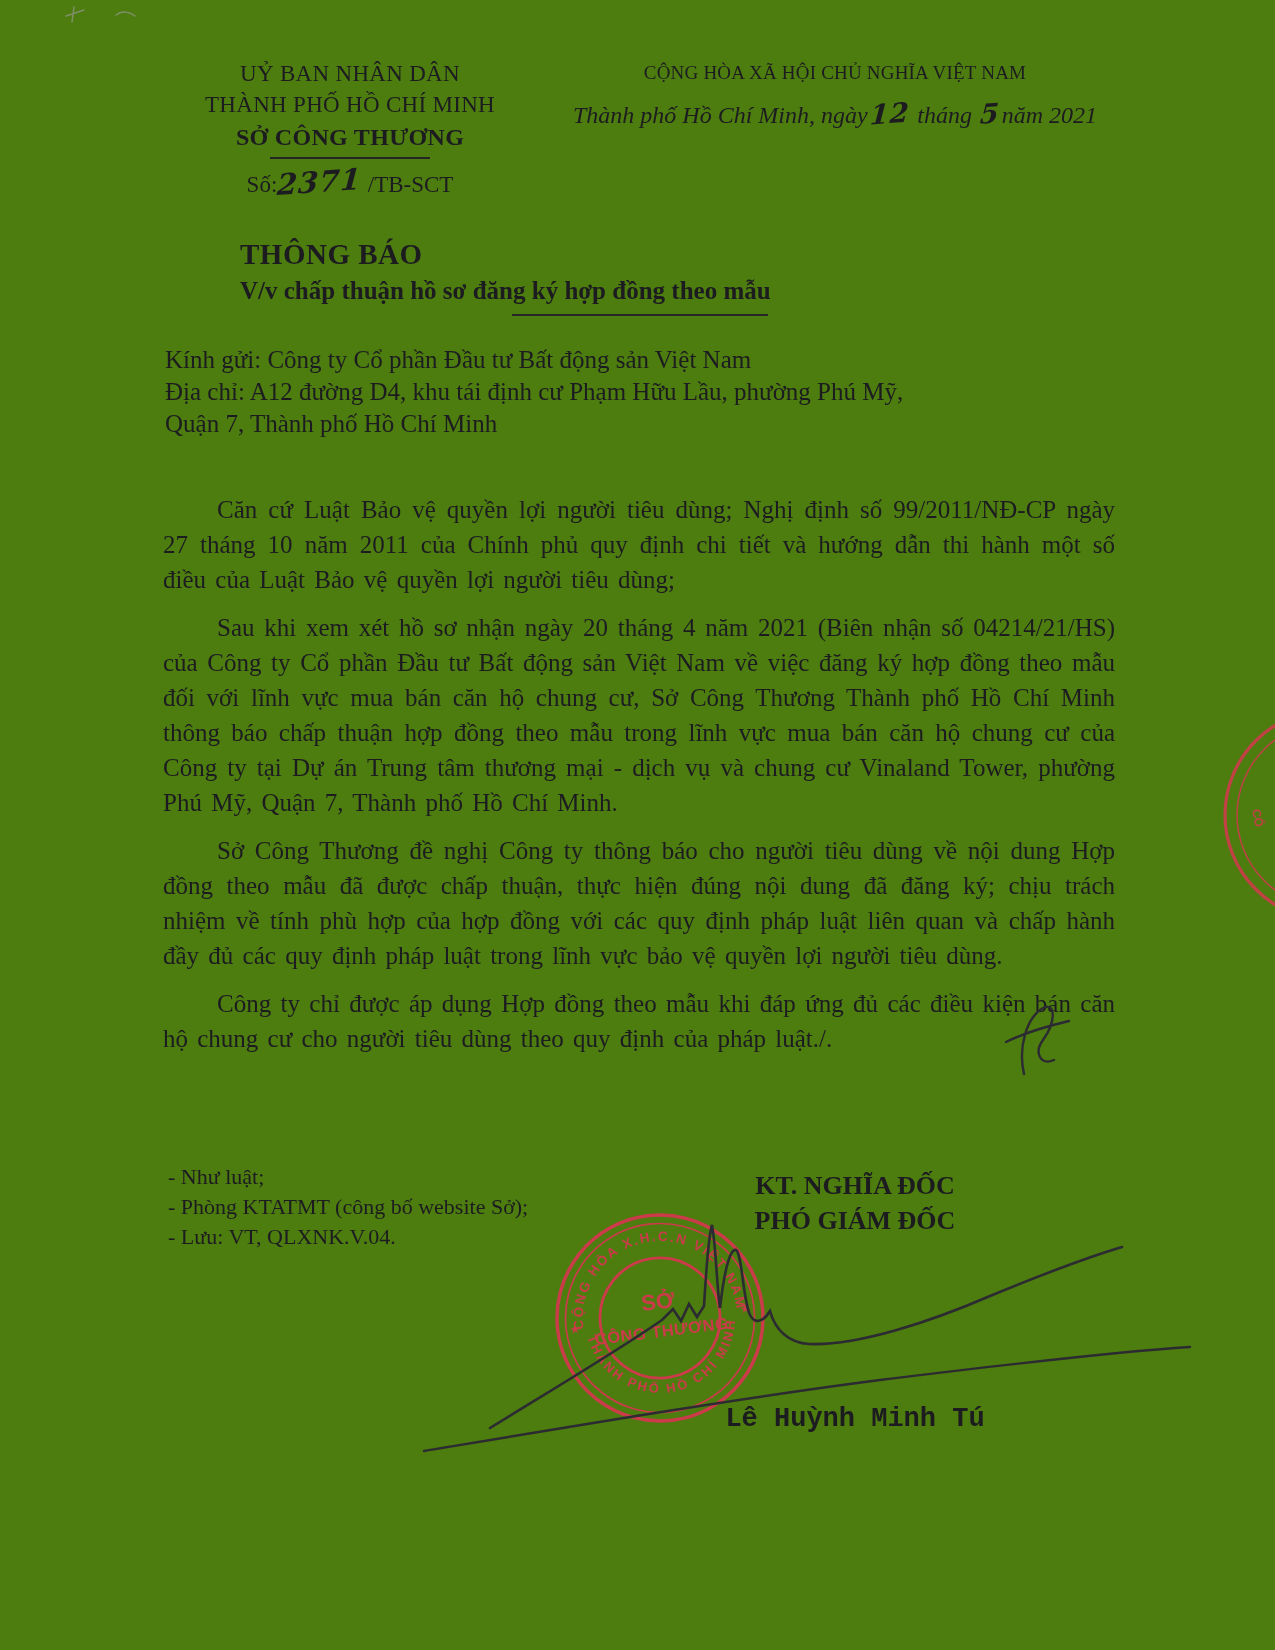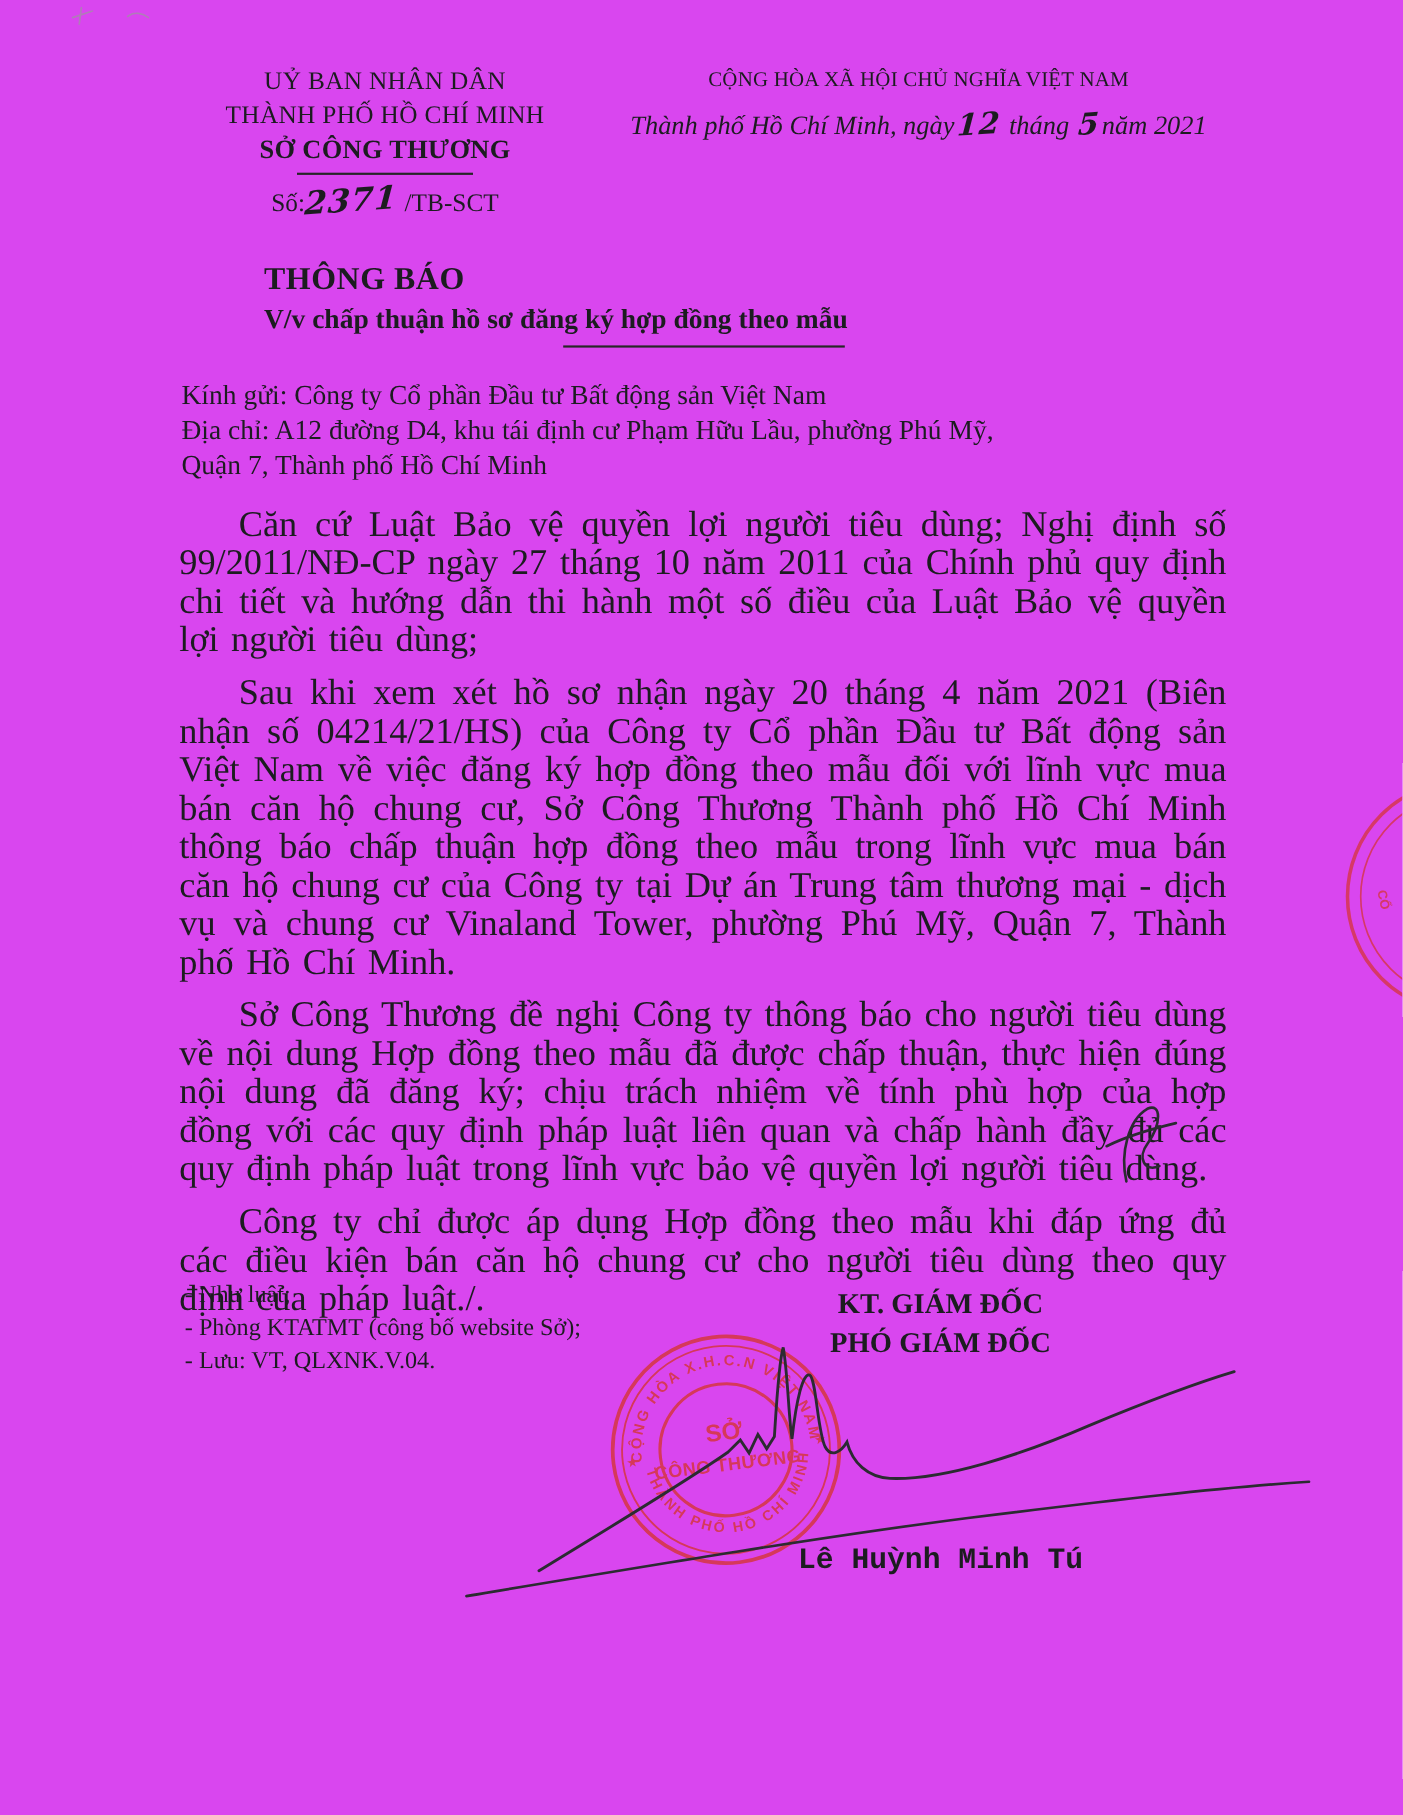--- a/index.html
+++ b/index.html
@@ -1,20 +1,20 @@
 <!DOCTYPE html>
 <html><head>
 <meta charset="utf-8">
 <style>
   html,body{margin:0;padding:0;}
   body{background:#ffffff;}
   .page{
     position:relative;
     width:1275px;height:1650px;
-    background:#d946ef;
+    background:#4d7c0f;
     overflow:hidden;
     font-family:"Liberation Serif","DejaVu Serif",serif;
     color:#1c1c20;
   }
   .abs{position:absolute;}
   
   .hdr-left{left:150px;top:58px;width:400px;text-align:center;line-height:31px;}
   .hdr-left .l1,.hdr-left .l2{font-size:23px;letter-spacing:.3px;}
   .hdr-left .l3{font-size:24px;font-weight:bold;letter-spacing:.3px;padding-top:2px;}
   .hdr-rule-left{display:block;width:160px;height:0;border-bottom:2.5px solid #262626;margin:4px auto 0 auto;}
@@ -33,21 +33,21 @@
   .hand-num{font-size:29px;line-height:20px;}
   .hand-day{font-size:27px;line-height:20px;margin:0 2px;}
   
   .title-blk{left:240px;top:238px;width:800px;text-align:left;}
   .title-main{font-size:29px;font-weight:bold;letter-spacing:.5px;}
   .title-sub{font-size:25px;font-weight:bold;margin-top:6px;}
   .title-rule{display:block;width:256px;height:0;border-bottom:2.5px solid #262626;margin:9px auto 0 auto;}
   
   .recip{left:165px;top:344px;width:950px;font-size:25px;line-height:32px;}
   
-  .bodytxt{left:163px;top:460px;width:952px;font-size:33px;line-height:35px;text-align:justify;word-spacing:3px;}
+  .bodytxt{left:163px;top:492px;width:952px;font-size:25px;line-height:35px;text-align:justify;word-spacing:3px;}
   .bodytxt p{margin:0 0 13px 0;text-indent:54px;}
   
   .recv{left:168px;top:1162px;width:460px;font-size:22px;line-height:30px;}
   .recv .lbl{font-size:23px;font-weight:bold;font-style:italic;margin-bottom:2px;}
   .signer{left:690px;top:1168px;width:330px;text-align:center;font-weight:bold;font-size:26px;line-height:35px;}
   .signer-name{left:690px;top:1404px;width:330px;text-align:center;font-weight:bold;font-size:27px;font-family:Liberation Mono, monospace;}
   
   .stampbox{left:548px;top:1206px;width:224px;height:224px;transform:rotate(-7deg);opacity:.93;}
   .overlay{left:0;top:0;width:1275px;height:1650px;pointer-events:none;}
   .stamp-sans{font-family:"Liberation Sans","DejaVu Sans",sans-serif;}
@@ -89,21 +89,21 @@
     <p>Công ty chỉ được áp dụng Hợp đồng theo mẫu khi đáp ứng đủ các điều kiện bán căn hộ chung cư cho người tiêu dùng theo quy định của pháp luật./.</p>
   </div>
 
   <div class="abs recv">
     <div>- Như luật;</div>
     <div>- Phòng KTATMT (công bố website Sở);</div>
     <div>- Lưu: VT, QLXNK.V.04.</div>
   </div>
 
   <div class="abs signer">
-    <div>KT. GIÁM ĐỐC</div>
+    <div>KT. NGHĨA ĐỐC</div>
     <div>PHÓ GIÁM ĐỐC</div>
   </div>
   <div class="abs signer-name">Lê Huỳnh Minh Tú</div>
 
   <div class="abs stampbox">
     <svg width="224" height="224" viewBox="0 0 224 224">
       <circle cx="112" cy="112" r="103" fill="none" stroke="#d6374f" stroke-width="3.4"></circle>
       <circle cx="112" cy="112" r="94.5" fill="none" stroke="#d6374f" stroke-width="1.7"></circle>
       <circle cx="112" cy="112" r="60" fill="none" stroke="#d6374f" stroke-width="2.8"></circle>
       <defs>

